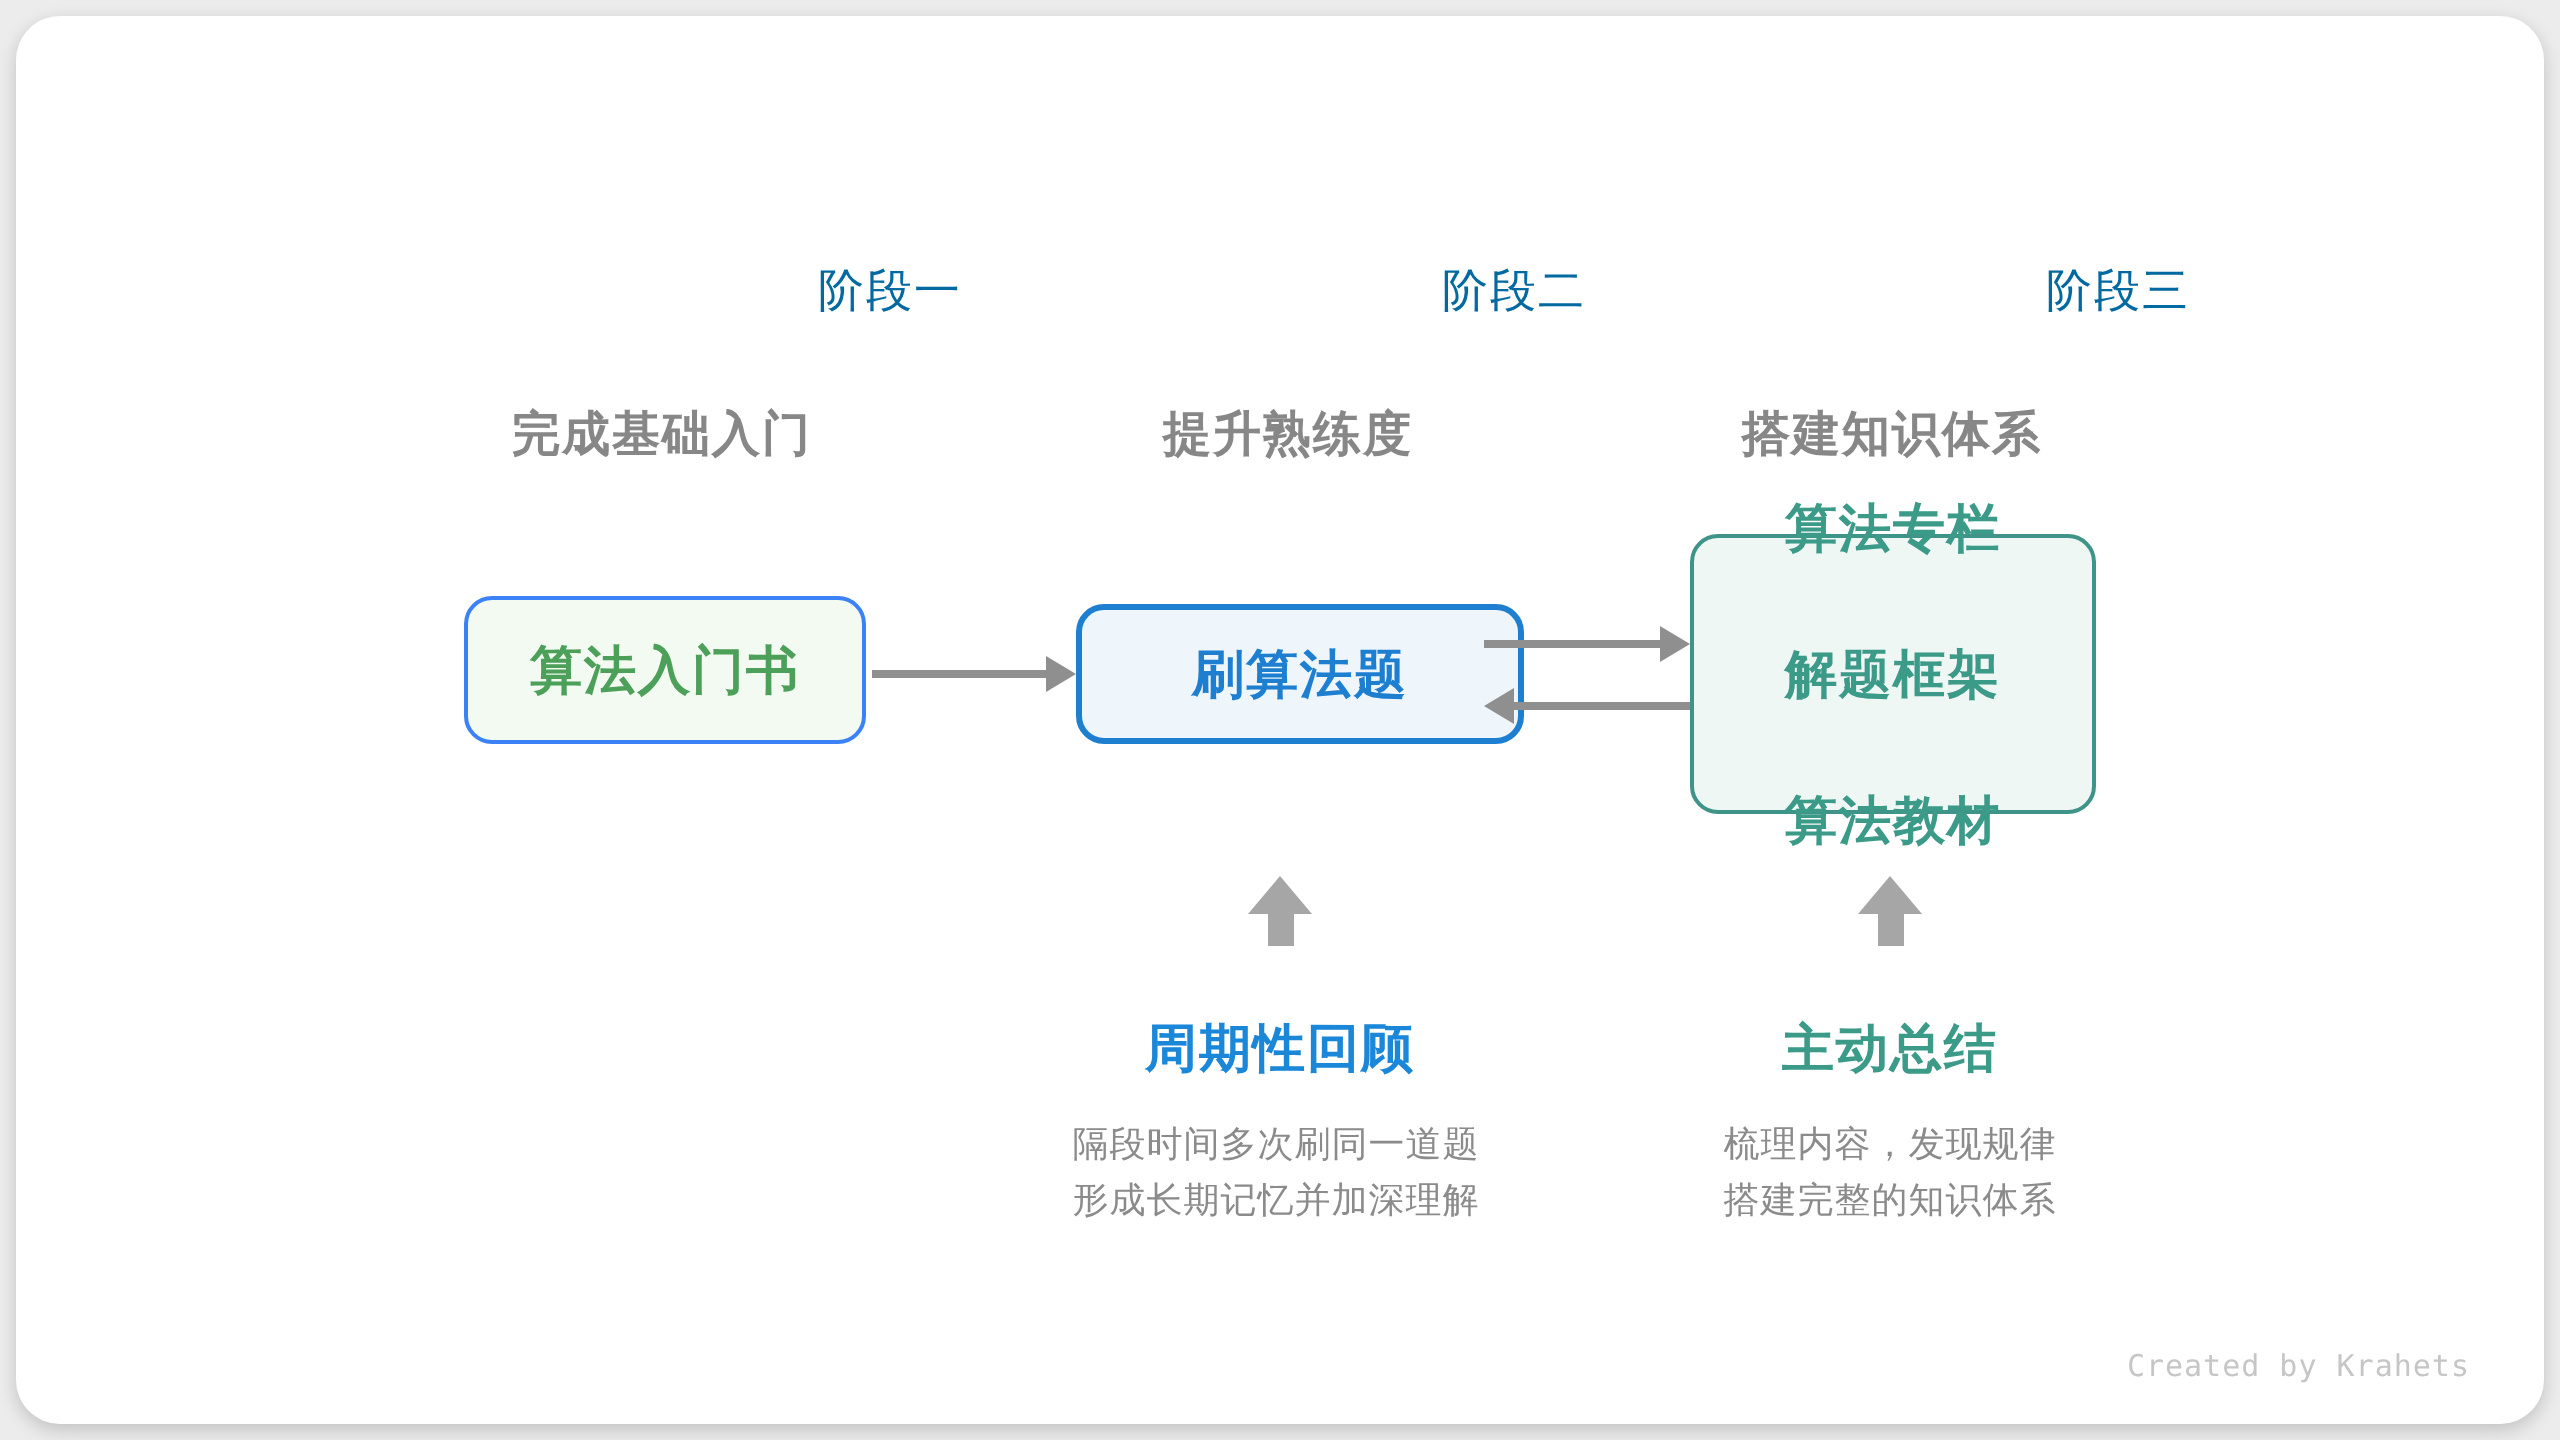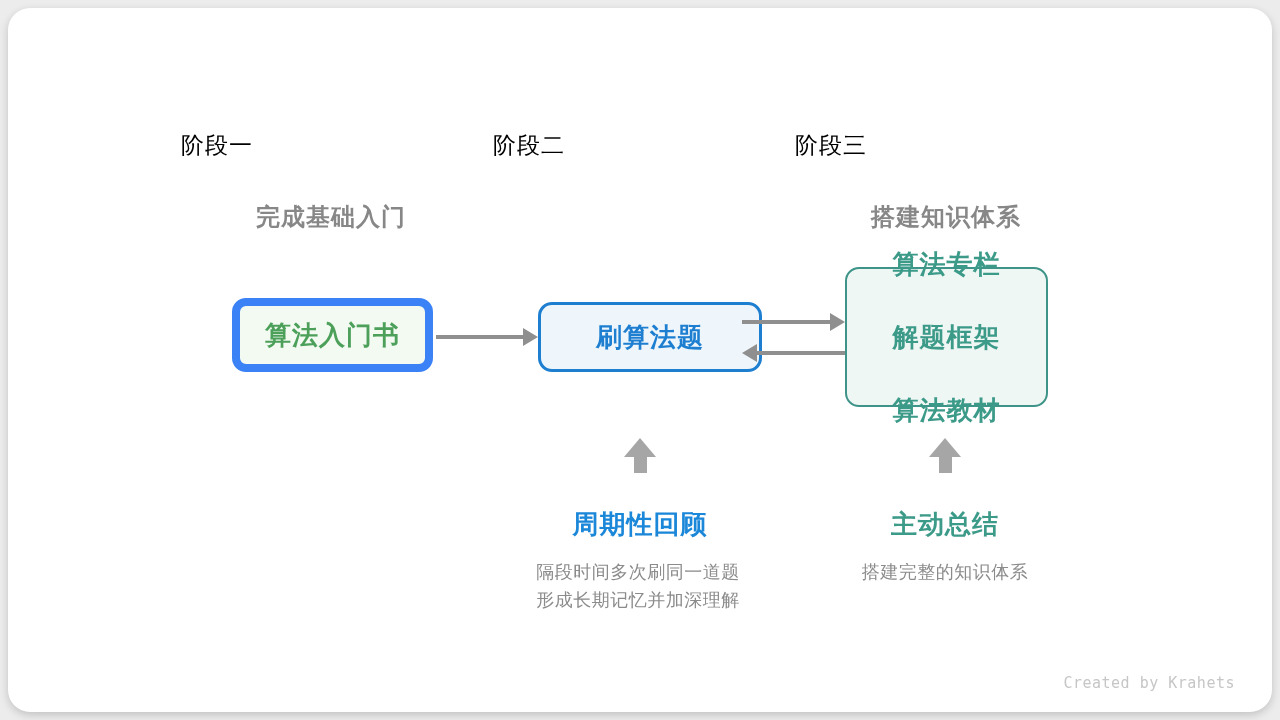--- a/index.html
+++ b/index.html
@@ -13,36 +13,36 @@
   .card {
     position: absolute; left: 8px; top: 8px; right: 8px; bottom: 8px;
     background: #ffffff;
     border-radius: 22px;
     box-shadow: 0 3px 9px rgba(0,0,0,0.18);
   }
   .abs { position: absolute; }
 
   
   .stage-label {
-    width: 300px; text-align: left;
-    font-size: 23px; color: #000000; letter-spacing: 1px;
+    width: 300px; text-align: right;
+    font-size: 23px; color: #0369a1; letter-spacing: 1px;
   }
   .stage-subtitle {
     width: 300px; text-align: center;
     font-size: 24px; font-weight: 700; color: #878787; letter-spacing: 1px; margin-top: 26px;
   }
 
   
   .node {
     display: flex; flex-direction: column;
     align-items: center; justify-content: center;
     border-radius: 14px;
     font-weight: 700; font-size: 26px; letter-spacing: 1px; gap: 36px;
   }
-  .node-green  { border: 8px solid #3b82f6;  background: #f3faf1; color: #4ca05a; text-align: right; }
+  .node-green  { border: 2px solid #3b82f6;  background: #f3faf1; color: #4ca05a; text-align: right; }
   .node-blue   { border: 3px solid #1e7fd1;  background: #eef6fc; color: #1e7fd1; }
   .node-teal   { border: 2px solid #3e9488;  background: #eff7f4; color: #3c9a89; }
   .node-line { line-height: 37px; }
 
   
   .h-line { height: 4px; background: #8f8f8f; }
   .head-right {
     width: 0; height: 0;
     border-left: 15px solid #8f8f8f;
     border-top: 9px solid transparent;
@@ -85,20 +85,21 @@
 <body>
 
 <div class="canvas">
   <div class="card">
 
     <div class="abs stage-label" style="left:173px; top:122px;">阶段一</div>
     <div class="abs stage-label" style="left:485px; top:122px;">阶段二</div>
     <div class="abs stage-label" style="left:787px; top:122px;">阶段三</div>
 
     <div class="abs stage-subtitle" style="left:173px; top:167px;">完成基础入门</div>
+    <div class="abs stage-subtitle" style="left:486px; top:167px;">提升熟练度</div>
     <div class="abs stage-subtitle" style="left:788px; top:167px;">搭建知识体系</div>
 
     <div class="abs node node-green" style="left:224px; top:290px; width:201px; height:74px;">
       <span class="node-line">算法入门书</span>
     </div>
 
     <div class="abs node node-blue" style="left:530px; top:294px; width:224px; height:70px;text-align:center;">
       <span class="node-line">刷算法题</span>
     </div>
 
@@ -134,19 +135,20 @@
     </div>
 
     <div class="abs anno-title anno-title-blue" style="left:482px; top:499px;">周期性回顾</div>
     <div class="abs anno-desc" style="left:460px; top:550px;">
       <div>隔段时间多次刷同一道题</div>
       <div>形成长期记忆并加深理解</div>
     </div>
 
     <div class="abs anno-title anno-title-teal" style="left:787px; top:499px;">主动总结</div>
     <div class="abs anno-desc" style="left:767px; top:550px;">
+      <div>梳理内容，发现规律</div>
       <div>搭建完整的知识体系</div>
     </div>
 
     <div class="abs credit" style="right:37px; bottom:20px;">Created by Krahets</div>
 
   </div>
 </div>
 
 </body></html>

